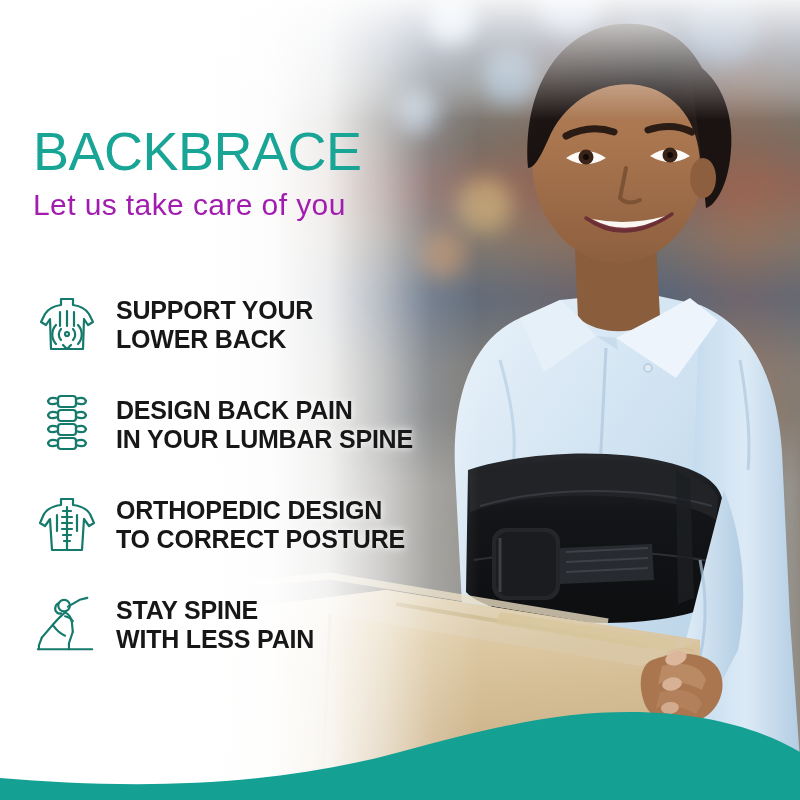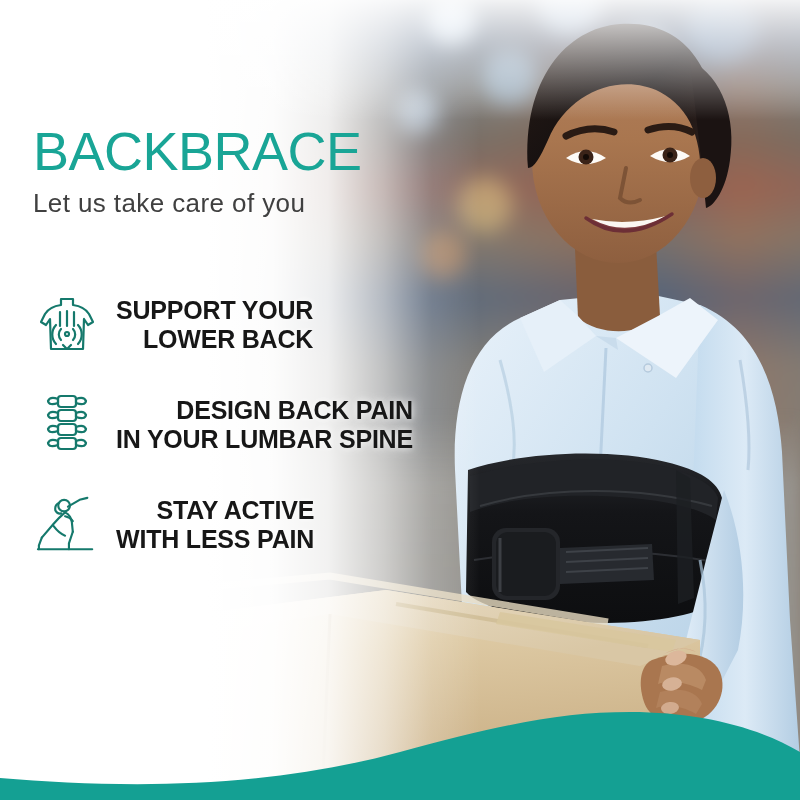--- a/index.html
+++ b/index.html
@@ -109,34 +109,33 @@
     line-height: 1;
     font-weight: 400;
     letter-spacing: -0.5px;
     color: #19a596;
     white-space: nowrap;
   }
   .tagline {
     position: absolute;
     left: 33px;
     top: 190px;
-    font-size: 26px;
+    font-size: 30px;
     line-height: 1;
     font-weight: 300;
     letter-spacing: .4px;
-    color: #404040;
+    color: #a21caf;
     white-space: nowrap;
   }
 
   .features {
     position: absolute;
     left: 36px;
     top: 275px;
     width: 420px;
-    text-align: right;
   }
   .feature {
     position: relative;
     display: flex;
     align-items: center;
     height: 100px;
     margin-bottom: 0px;
   }
   .feature .ficon {
     width: 62px;
@@ -344,37 +343,49 @@
           <g>
             <rect x="14" y="46" width="18" height="11" rx="3"></rect>
             <path d="M14 49 q-8 -3 -10 2 q1 5 10 2z M32 49 q8 -3 10 2 q-1 5 -10 2z"></path>
           </g>
         </svg>
       </span>
       <span class="ftext">DESIGN BACK PAIN
 IN YOUR LUMBAR SPINE</span>
     </div>
 
+    <div class="feature">
+      <span class="ficon">
+        <svg width="56" height="60" viewBox="0 0 56 60" fill="none" stroke="#15796c" stroke-width="2.2" stroke-linecap="round" stroke-linejoin="round">
+          <path d="M22 4 h12 v6 c8 1 14 4 17 9 l4 9 -5 3 -5 -7 -2 31 h-30 l-2 -31 -5 7 -5 -3 4 -9 c3 -5 9 -8 17 -9 z"></path>
+          <path d="M28 12 v42"></path>
+          <path d="M24 16 h8 M23 22 h10 M23 28 h10 M23 34 h10 M24 40 h8 M25 46 h6"></path>
+          <path d="M18 20 v16 M38 20 v16"></path>
+        </svg>
+      </span>
+      <span class="ftext">ORTHOPEDIC DESIGN
+TO CORRECT POSTURE</span>
+    </div>
 
     <div class="feature">
       <span class="ficon">
         <svg width="64" height="58" viewBox="0 0 64 58" fill="none" stroke="#15796c" stroke-width="2.2" stroke-linecap="round" stroke-linejoin="round">
           <circle cx="29" cy="9" r="6"></circle>
           <path d="M24 6 q-5 2 -4 8 q2 4 6 3"></path>
           <path d="M33 10 l12 -7 l8 -2"></path>
           <path d="M30 16 q6 3 7 10 l1 10"></path>
           <path d="M30 16 q-7 6 -12 12 l-12 14"></path>
           <path d="M38 36 l-4 12 l0 6"></path>
           <path d="M18 30 q6 8 12 10"></path>
           <path d="M6 42 l-3 8 l0 4"></path>
           <path d="M2 54 h56"></path>
           <path d="M30 20 q5 1 8 5"></path>
         </svg>
       </span>
-      <span class="ftext">STAY ACTIVE
+      <span class="ftext">STAY SPINE
 WITH LESS PAIN</span>
     </div>
 
   </div>
 
   <svg class="wave" viewBox="0 0 800 120" preserveAspectRatio="none">
     <path d="M0 98 C120 108 260 110 400 72 C500 45 560 32 630 32 C700 32 760 48 800 72 L800 120 L0 120 Z" fill="#14a093"></path>
   </svg>
 
 </div>

